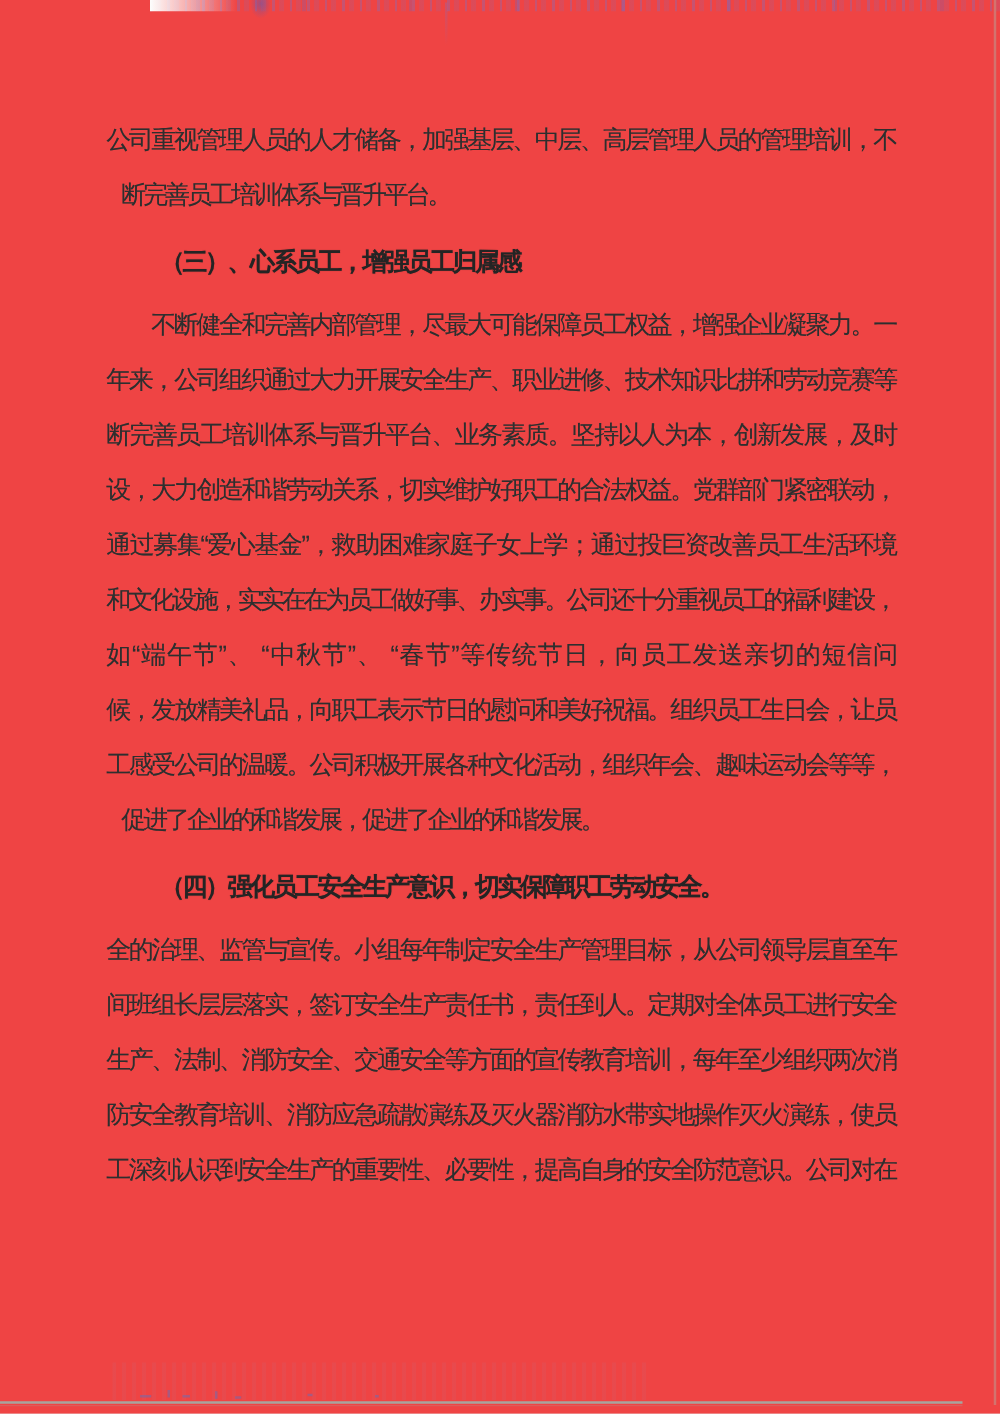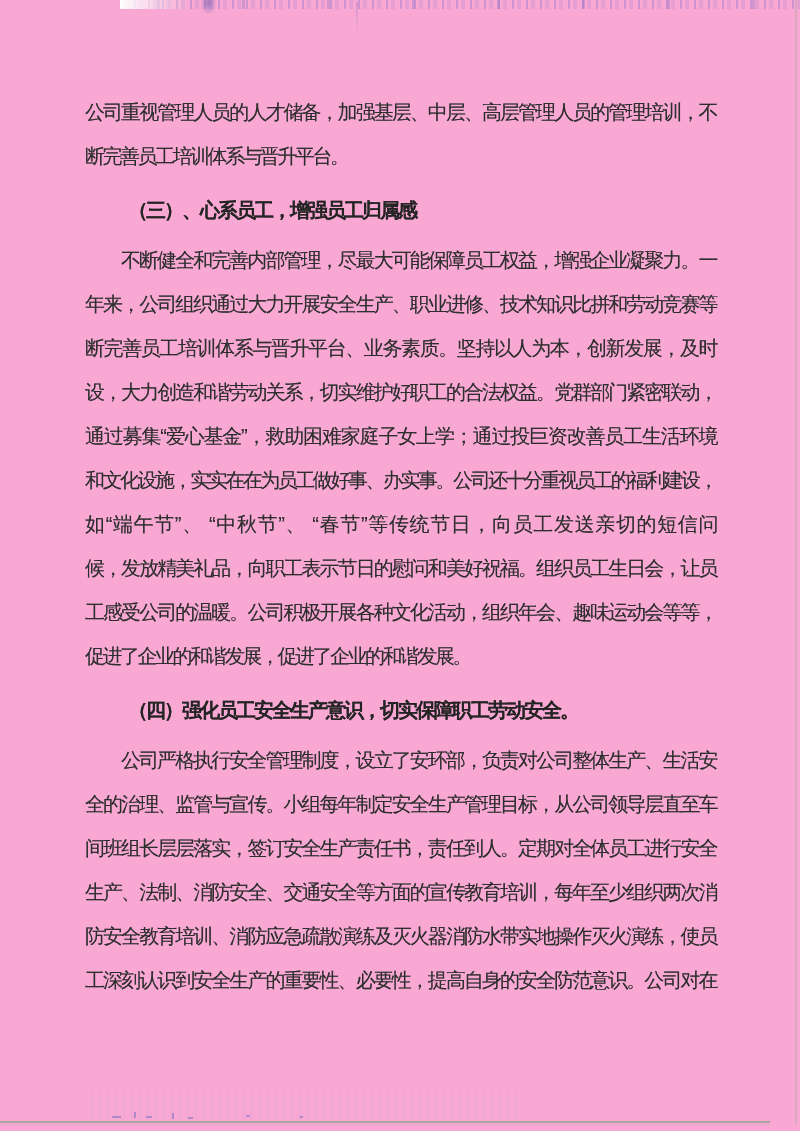--- a/index.html
+++ b/index.html
@@ -6,21 +6,21 @@
     margin: 0;
     padding: 0;
     background: #e8e8e8;
     font-family: "Liberation Sans", sans-serif;
   }
   .page {
     position: relative;
     width: 800px;
     height: 1131px;
     margin: 0 auto;
-    background: #f9a8d4;
+    background: #ef4444;
     overflow: hidden;
   }
   
   .textblock {
     position: absolute;
     left: 85px;
     top: 90px;
     width: 631px;
   }
   .line {
@@ -29,20 +29,21 @@
     letter-spacing: -2.5px;
     color: #2e2e2e;
     text-align: justify;
     text-align-last: justify;
     text-shadow: 0 0 0.5px rgba(70,70,70,0.55);
     font-kerning: none;
   }
   .line.style-flush-left {
     text-align: right;
     text-align-last: left;
+    margin-left: 12px;
   }
   .line.style-indent-justify {
     text-indent: 36px;
   }
   .line.style-heading {
     font-weight: bold;
     color: #242424;
     text-align: center;
     text-align-last: left;
     text-indent: 43px;
@@ -146,21 +147,20 @@
       <div class="line style-flush-justify">年来，公司组织通过大力开展安全生产、职业进修、技术知识比拼和劳动竞赛等</div>
       <div class="line style-flush-justify">断完善员工培训体系与晋升平台、业务素质。坚持以人为本，创新发展，及时</div>
       <div class="line style-flush-justify">设，大力创造和谐劳动关系，切实维护好职工的合法权益。党群部门紧密联动，</div>
       <div class="line style-flush-justify">通过募集“爱心基金”，救助困难家庭子女上学；通过投巨资改善员工生活环境</div>
       <div class="line style-flush-justify">和文化设施，实实在在为员工做好事、办实事。公司还十分重视员工的福利建设，</div>
       <div class="line style-flush-justify">如“端午节”、 “中秋节”、 “春节”等传统节日，向员工发送亲切的短信问</div>
       <div class="line style-flush-justify">候，发放精美礼品，向职工表示节日的慰问和美好祝福。组织员工生日会，让员</div>
       <div class="line style-flush-justify">工感受公司的温暖。公司积极开展各种文化活动，组织年会、趣味运动会等等，</div>
       <div class="line style-flush-left">促进了企业的和谐发展，促进了企业的和谐发展。</div>
       <div class="line style-heading">（四）强化员工安全生产意识，切实保障职工劳动安全。</div>
-      <div class="line style-indent-justify">公司严格执行安全管理制度，设立了安环部，负责对公司整体生产、生活安</div>
       <div class="line style-flush-justify">全的治理、监管与宣传。小组每年制定安全生产管理目标，从公司领导层直至车</div>
       <div class="line style-flush-justify">间班组长层层落实，签订安全生产责任书，责任到人。定期对全体员工进行安全</div>
       <div class="line style-flush-justify">生产、法制、消防安全、交通安全等方面的宣传教育培训，每年至少组织两次消</div>
       <div class="line style-flush-justify">防安全教育培训、消防应急疏散演练及灭火器消防水带实地操作灭火演练，使员</div>
       <div class="line style-flush-justify">工深刻认识到安全生产的重要性、必要性，提高自身的安全防范意识。公司对在</div>
     </div>
 
 </div>
 
 </body></html>

